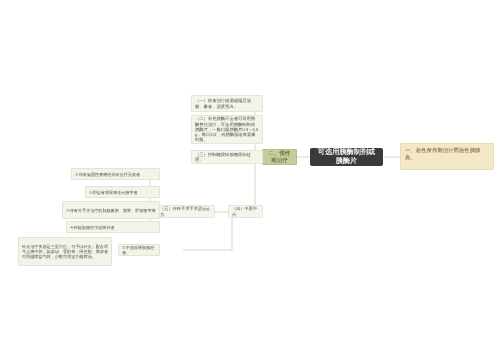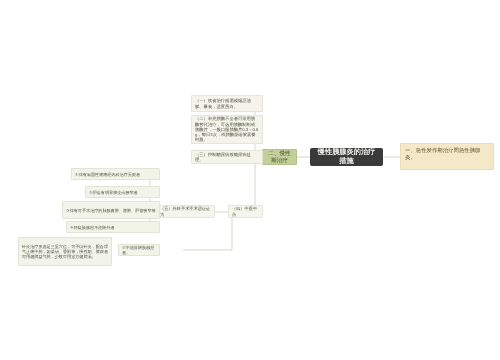--- a/index.html
+++ b/index.html
@@ -146,21 +146,21 @@
 
       <path d="M 232 218 L 232 250"></path>
       <path d="M 232 250 L 183 250"></path>
       <path d="M 183 250 L 183 250"></path>
       <path d="M 160 250 L 150 250"></path>
       <path d="M 150 250 L 118 250"></path>
     </g>
   </svg>
 
   <div class="node n-root" style="left:310px; top:148px; width:73px; height:18px;">
-    <span class="txt txt-center">慢性胰腺炎的治疗措施</span>
+    <span class="txt txt-center">可选用胰酶制剂或胰酶片</span>
   </div>
 
   <div class="node n-branch-right" style="left:400px; top:143px; width:94px; height:27px;">
     <span class="txt">一、急性发作期治疗同急性胰腺炎。</span>
   </div>
 
   <div class="node n-branch" style="left:262px; top:149px; width:35px; height:16px;">
     <span class="txt txt-center">二、慢性期治疗</span>
   </div>
 

